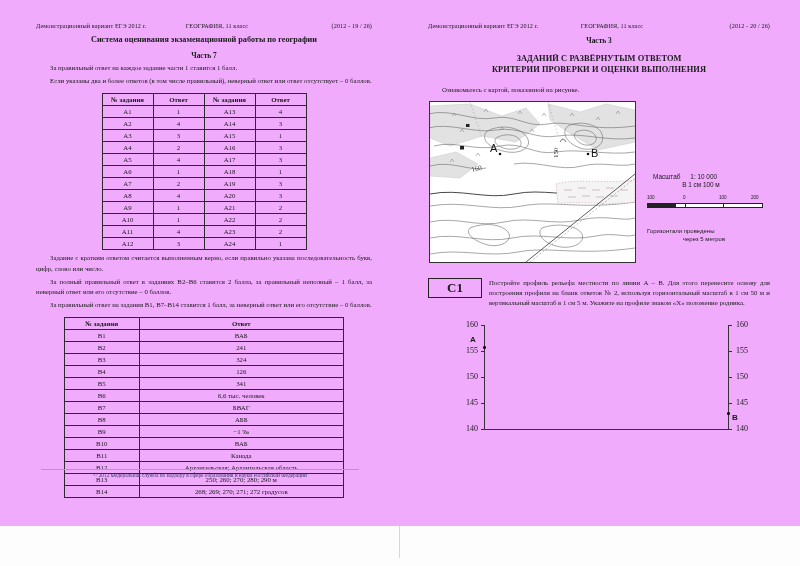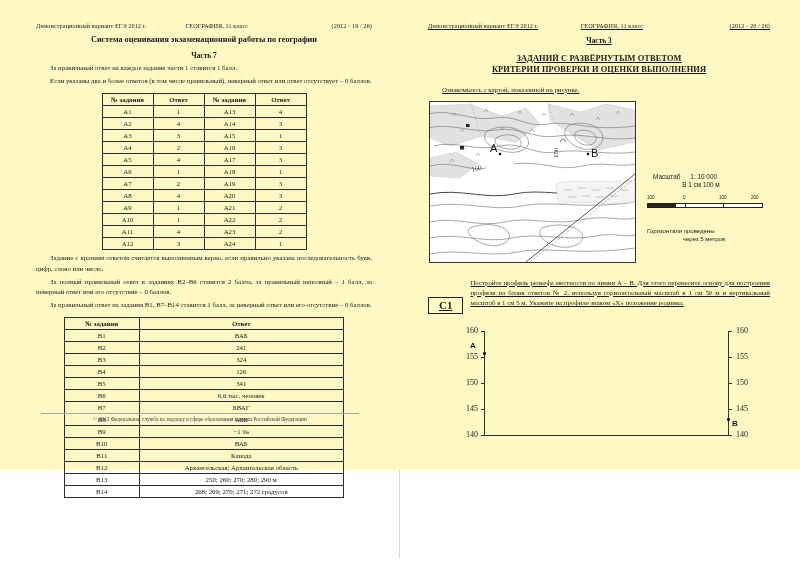--- a/index.html
+++ b/index.html
@@ -3,26 +3,26 @@
 <meta charset="utf-8">
 <style>
   html,body{margin:0;padding:0;background:#ffffff;}
   body{
     width:800px;height:566px;overflow:hidden;
     font-family:"Liberation Serif", serif;
     color:#1a1a1a;
   }
   .sheet{position:relative;width:800px;height:566px;background:#fdfdfd;}
   .page{
-    position:absolute;top:0;height:470px;width:400px;
-    background:#fef9c3;
+    position:absolute;top:0;height:526px;width:400px;
+    background:#f0abfc;
     box-sizing:border-box;
   }
   .page-left{left:0;padding:22px 28px 0 36px;}
-  .page-right{left:400px;padding:22px 30px 0 28px;text-decoration:underline;}
+  .page-right{left:400px;padding:22px 30px 0 28px;}
   .gutter{
     position:absolute;left:399px;top:8px;width:1px;height:550px;
     background:#d8d8d8;
   }
   .pg-head{
     display:flex;justify-content:space-between;align-items:baseline;
     font-size:6.2px;letter-spacing:.1px;white-space:nowrap;
   }
   .pg-head .hd-mid{margin-left:-44px;}
   .pg-head .hd-right{font-size:6.2px;}
@@ -89,22 +89,22 @@
   }
   .scalebar .sb-tick{position:absolute;top:8px;width:1px;height:5px;background:#222;}
   .horiz-note{
     position:absolute;left:218px;top:126px;width:122px;
     font-size:6px;font-family:"Liberation Sans",sans-serif;line-height:1.35;
   }
   .horiz-note .hn2{text-align:center;padding-right:8px;}
 
   .task-row{display:flex;gap:7px;margin-top:12px;align-items:flex-start;}
   .task-code{
-    border:1px solid #222;font-size:11px;font-weight:bold;
-    padding:1px 10px;line-height:1.25;flex:0 0 auto;margin-top:19px;
+    border:1px solid #222;font-size:13px;font-weight:bold;
+    padding:1px 18px;line-height:1.25;flex:0 0 auto;margin-top:0;
   }
   .task-text{font-size:6.8px;line-height:1.5;text-align:justify;flex:1;}
 
   .profile{position:relative;margin:9px 0 0 12px;width:330px;height:120px;}
   .profile .axis-v{
     position:absolute;width:1px;background:#333;top:8px;height:104px;
   }
   .axis-left{left:44px;}
   .axis-right{left:288px;}
   .profile .axis-h{

